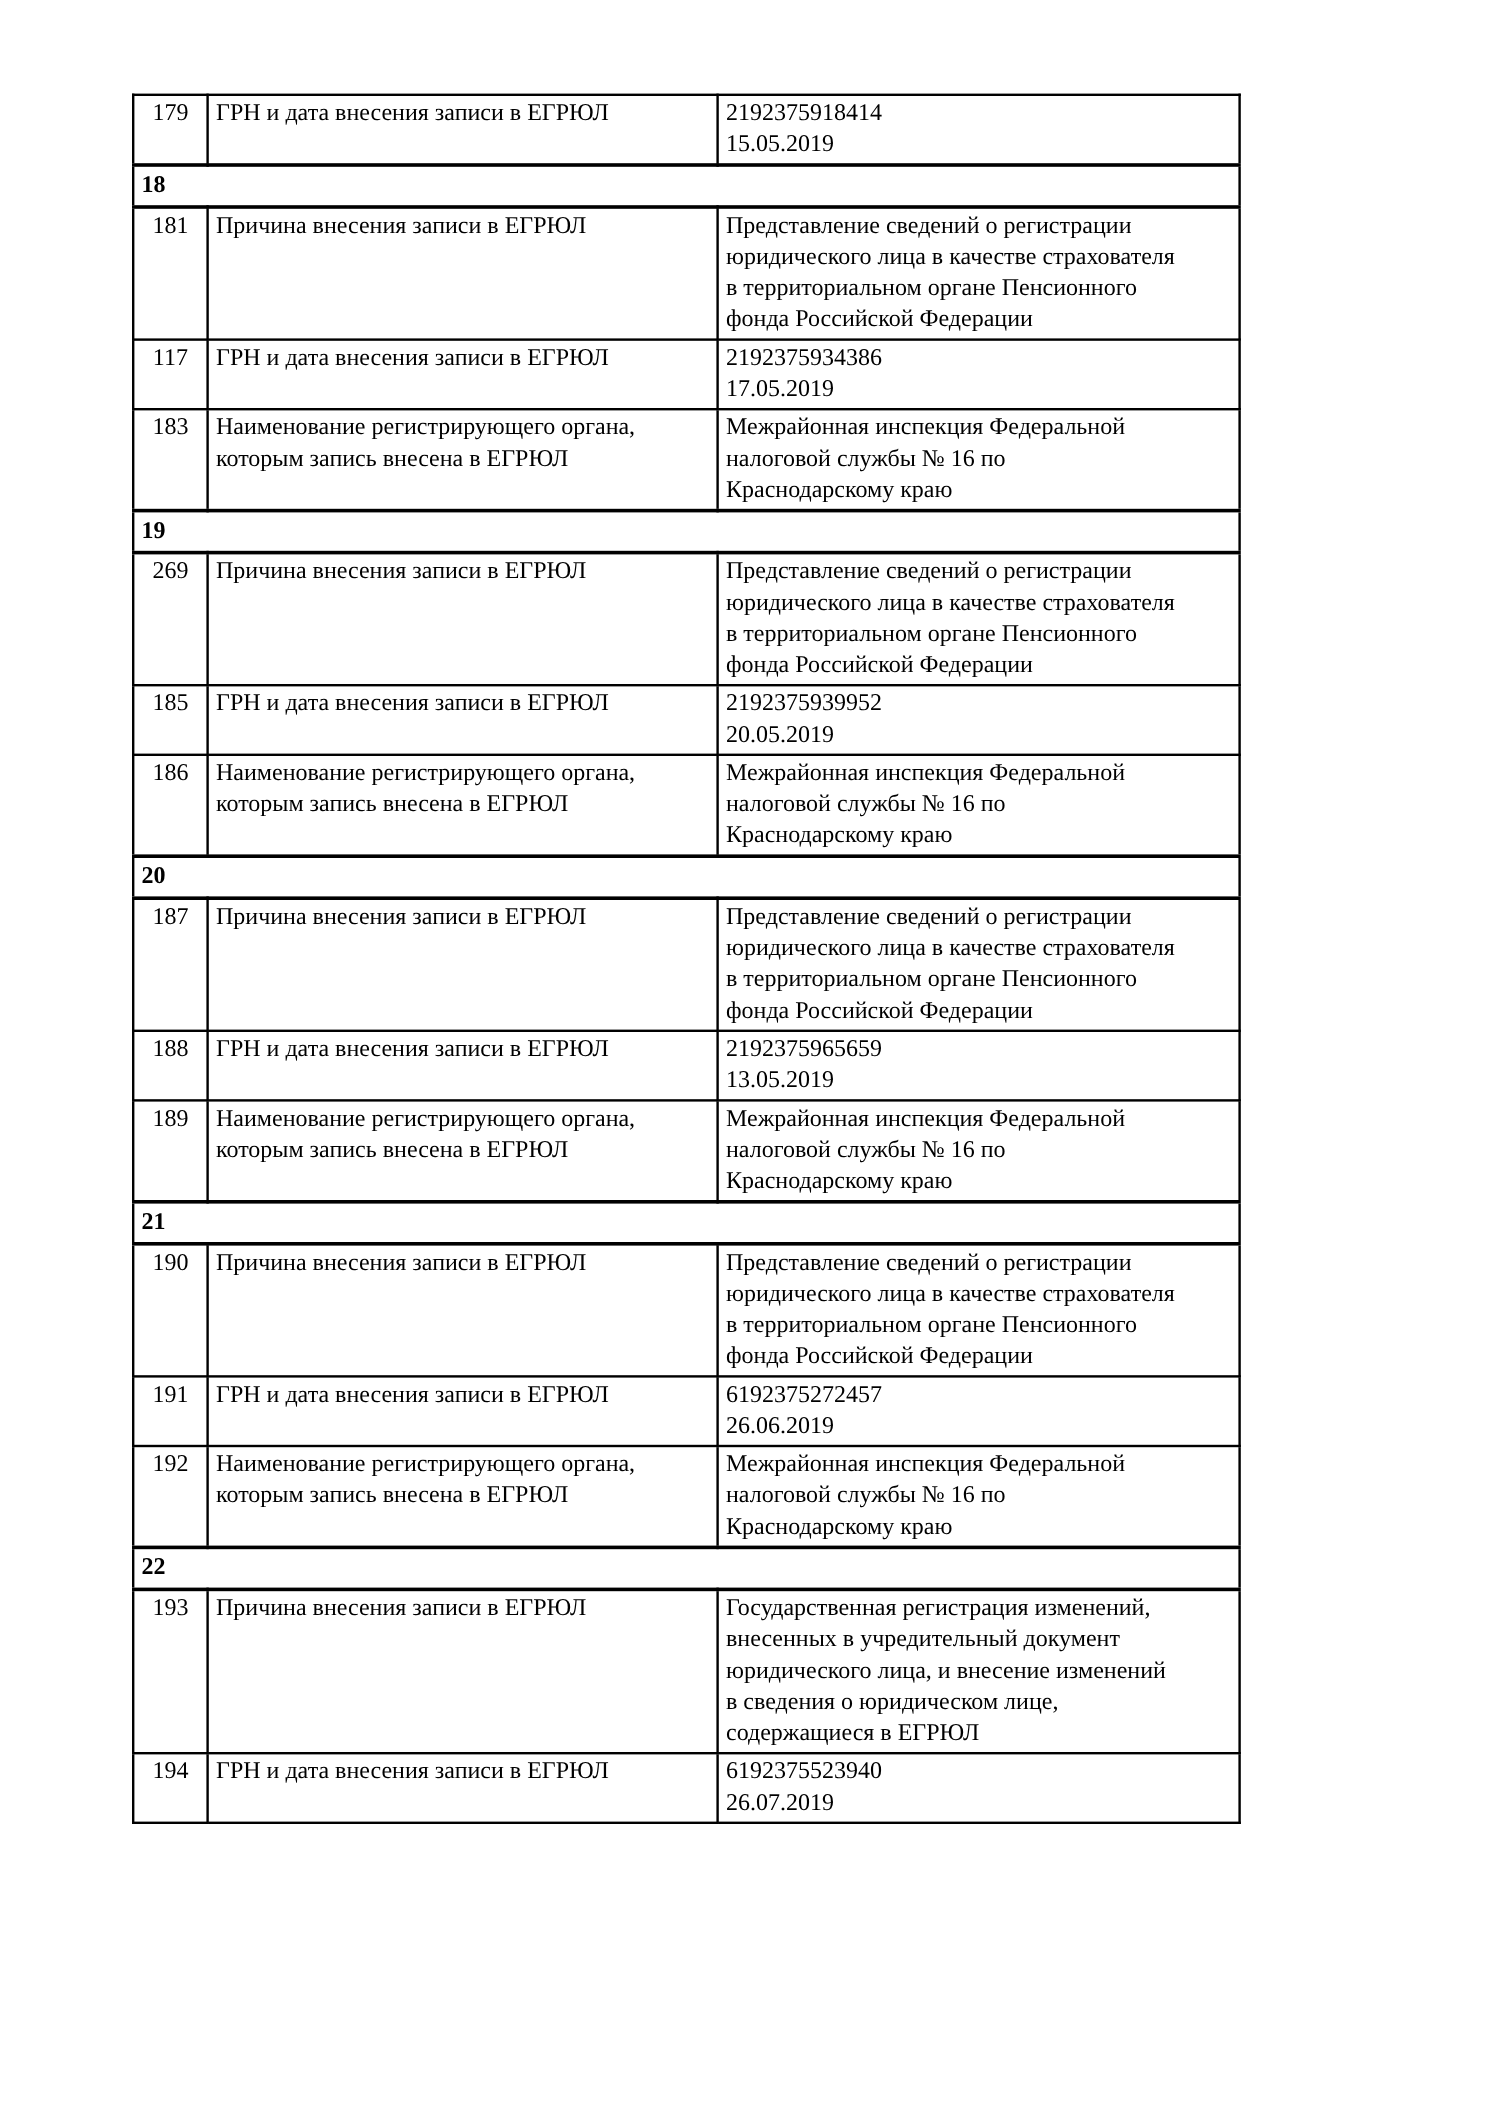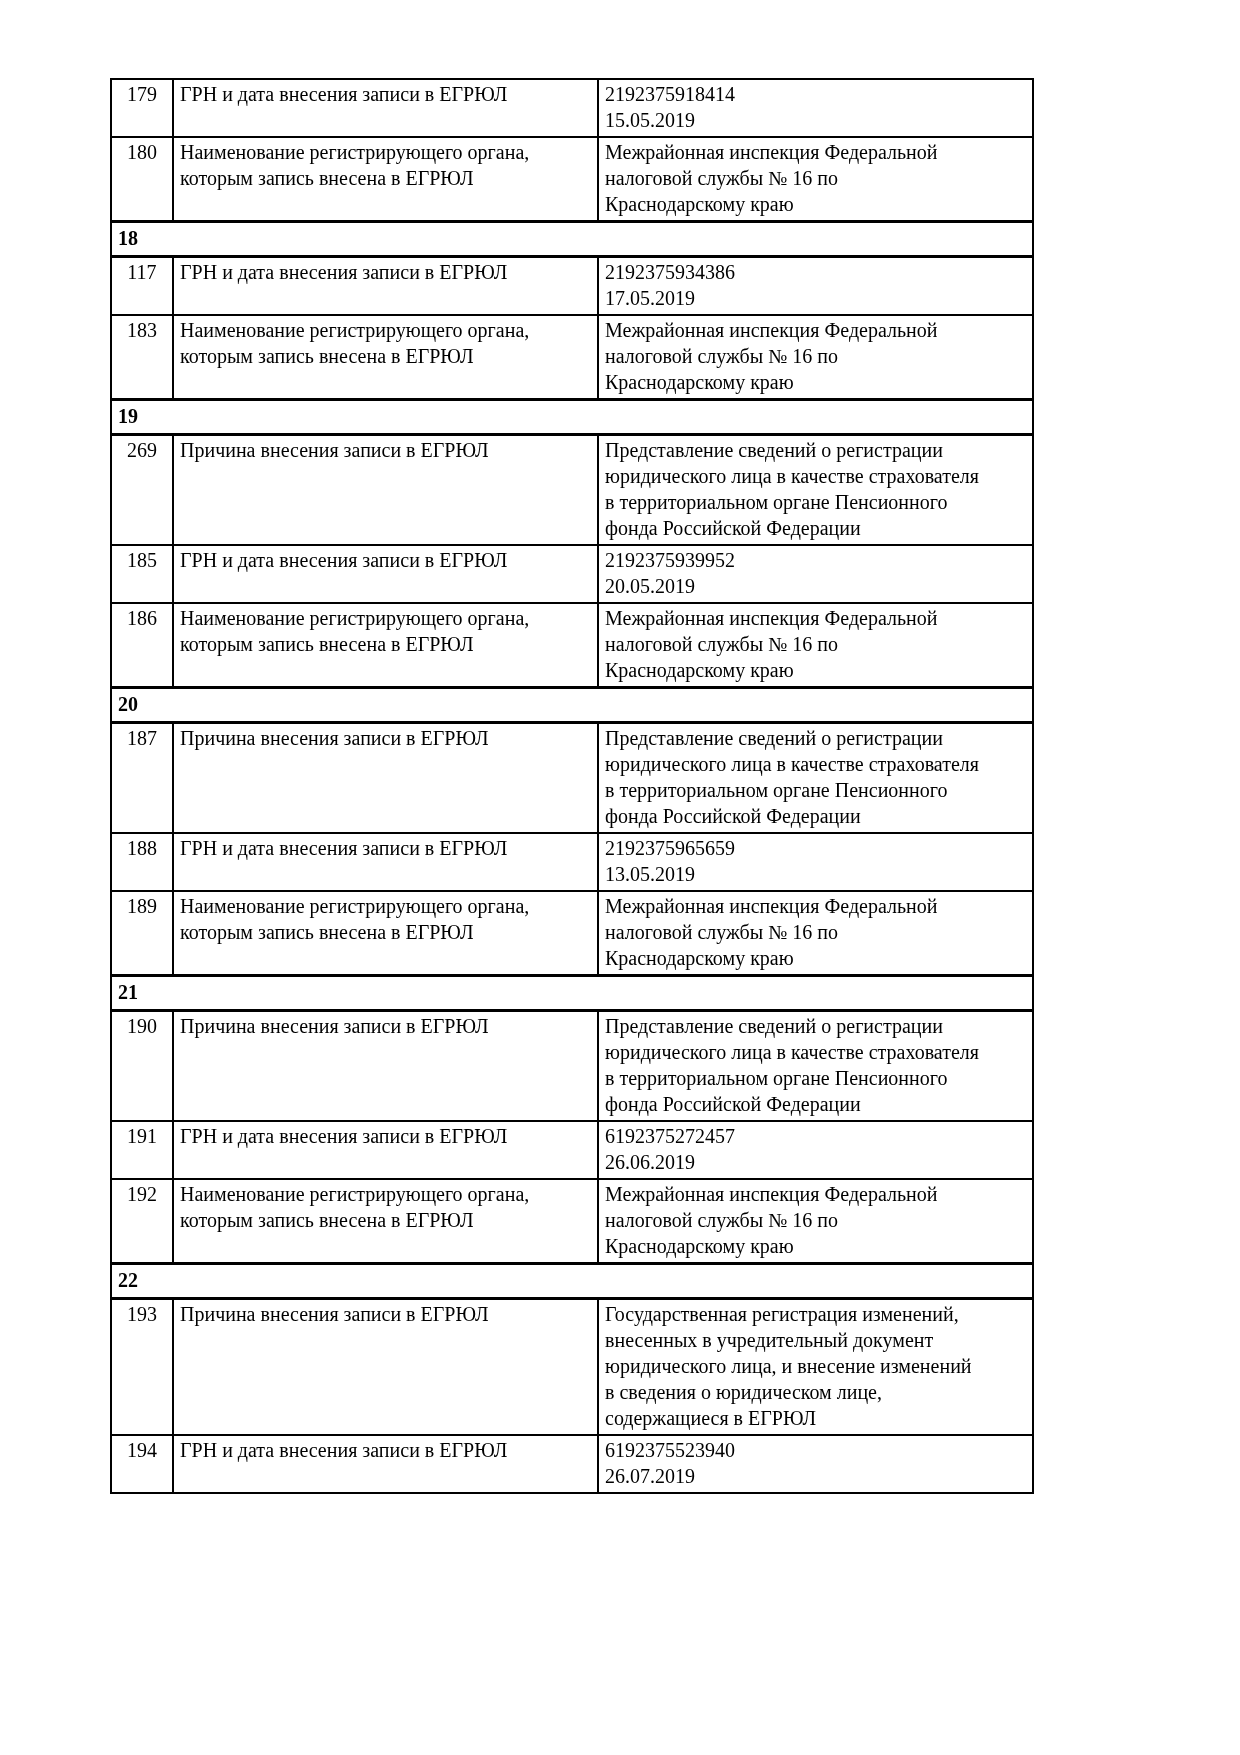--- a/index.html
+++ b/index.html
@@ -65,30 +65,30 @@
     <col style="width:425px">
     <col style="width:435px">
   </colgroup>
   <tbody>
     <tr>
       <td class="num">179</td>
       <td class="lbl">ГРН и дата внесения записи в ЕГРЮЛ</td>
       <td class="val">2192375918414
 15.05.2019</td>
     </tr>
-    <tr>
-      <td class="num">180</td>
-      <td class="lbl">Наименование регистрирующего органа,
-которым запись внесена в ЕГРЮЛ</td>
-      <td class="val">Межрайонная инспекция Федеральной
-налоговой службы № 16 по
-Краснодарскому краю</td>
-    </tr>
     <tr class="sec">
       <td colspan="3">18</td>
+    </tr>
+    <tr>
+      <td class="num">181</td>
+      <td class="lbl">Причина внесения записи в ЕГРЮЛ</td>
+      <td class="val">Представление сведений о регистрации
+юридического лица в качестве страхователя
+в территориальном органе Пенсионного
+фонда Российской Федерации</td>
     </tr>
     <tr>
       <td class="num">117</td>
       <td class="lbl">ГРН и дата внесения записи в ЕГРЮЛ</td>
       <td class="val">2192375934386
 17.05.2019</td>
     </tr>
     <tr>
       <td class="num">183</td>
       <td class="lbl">Наименование регистрирующего органа,

